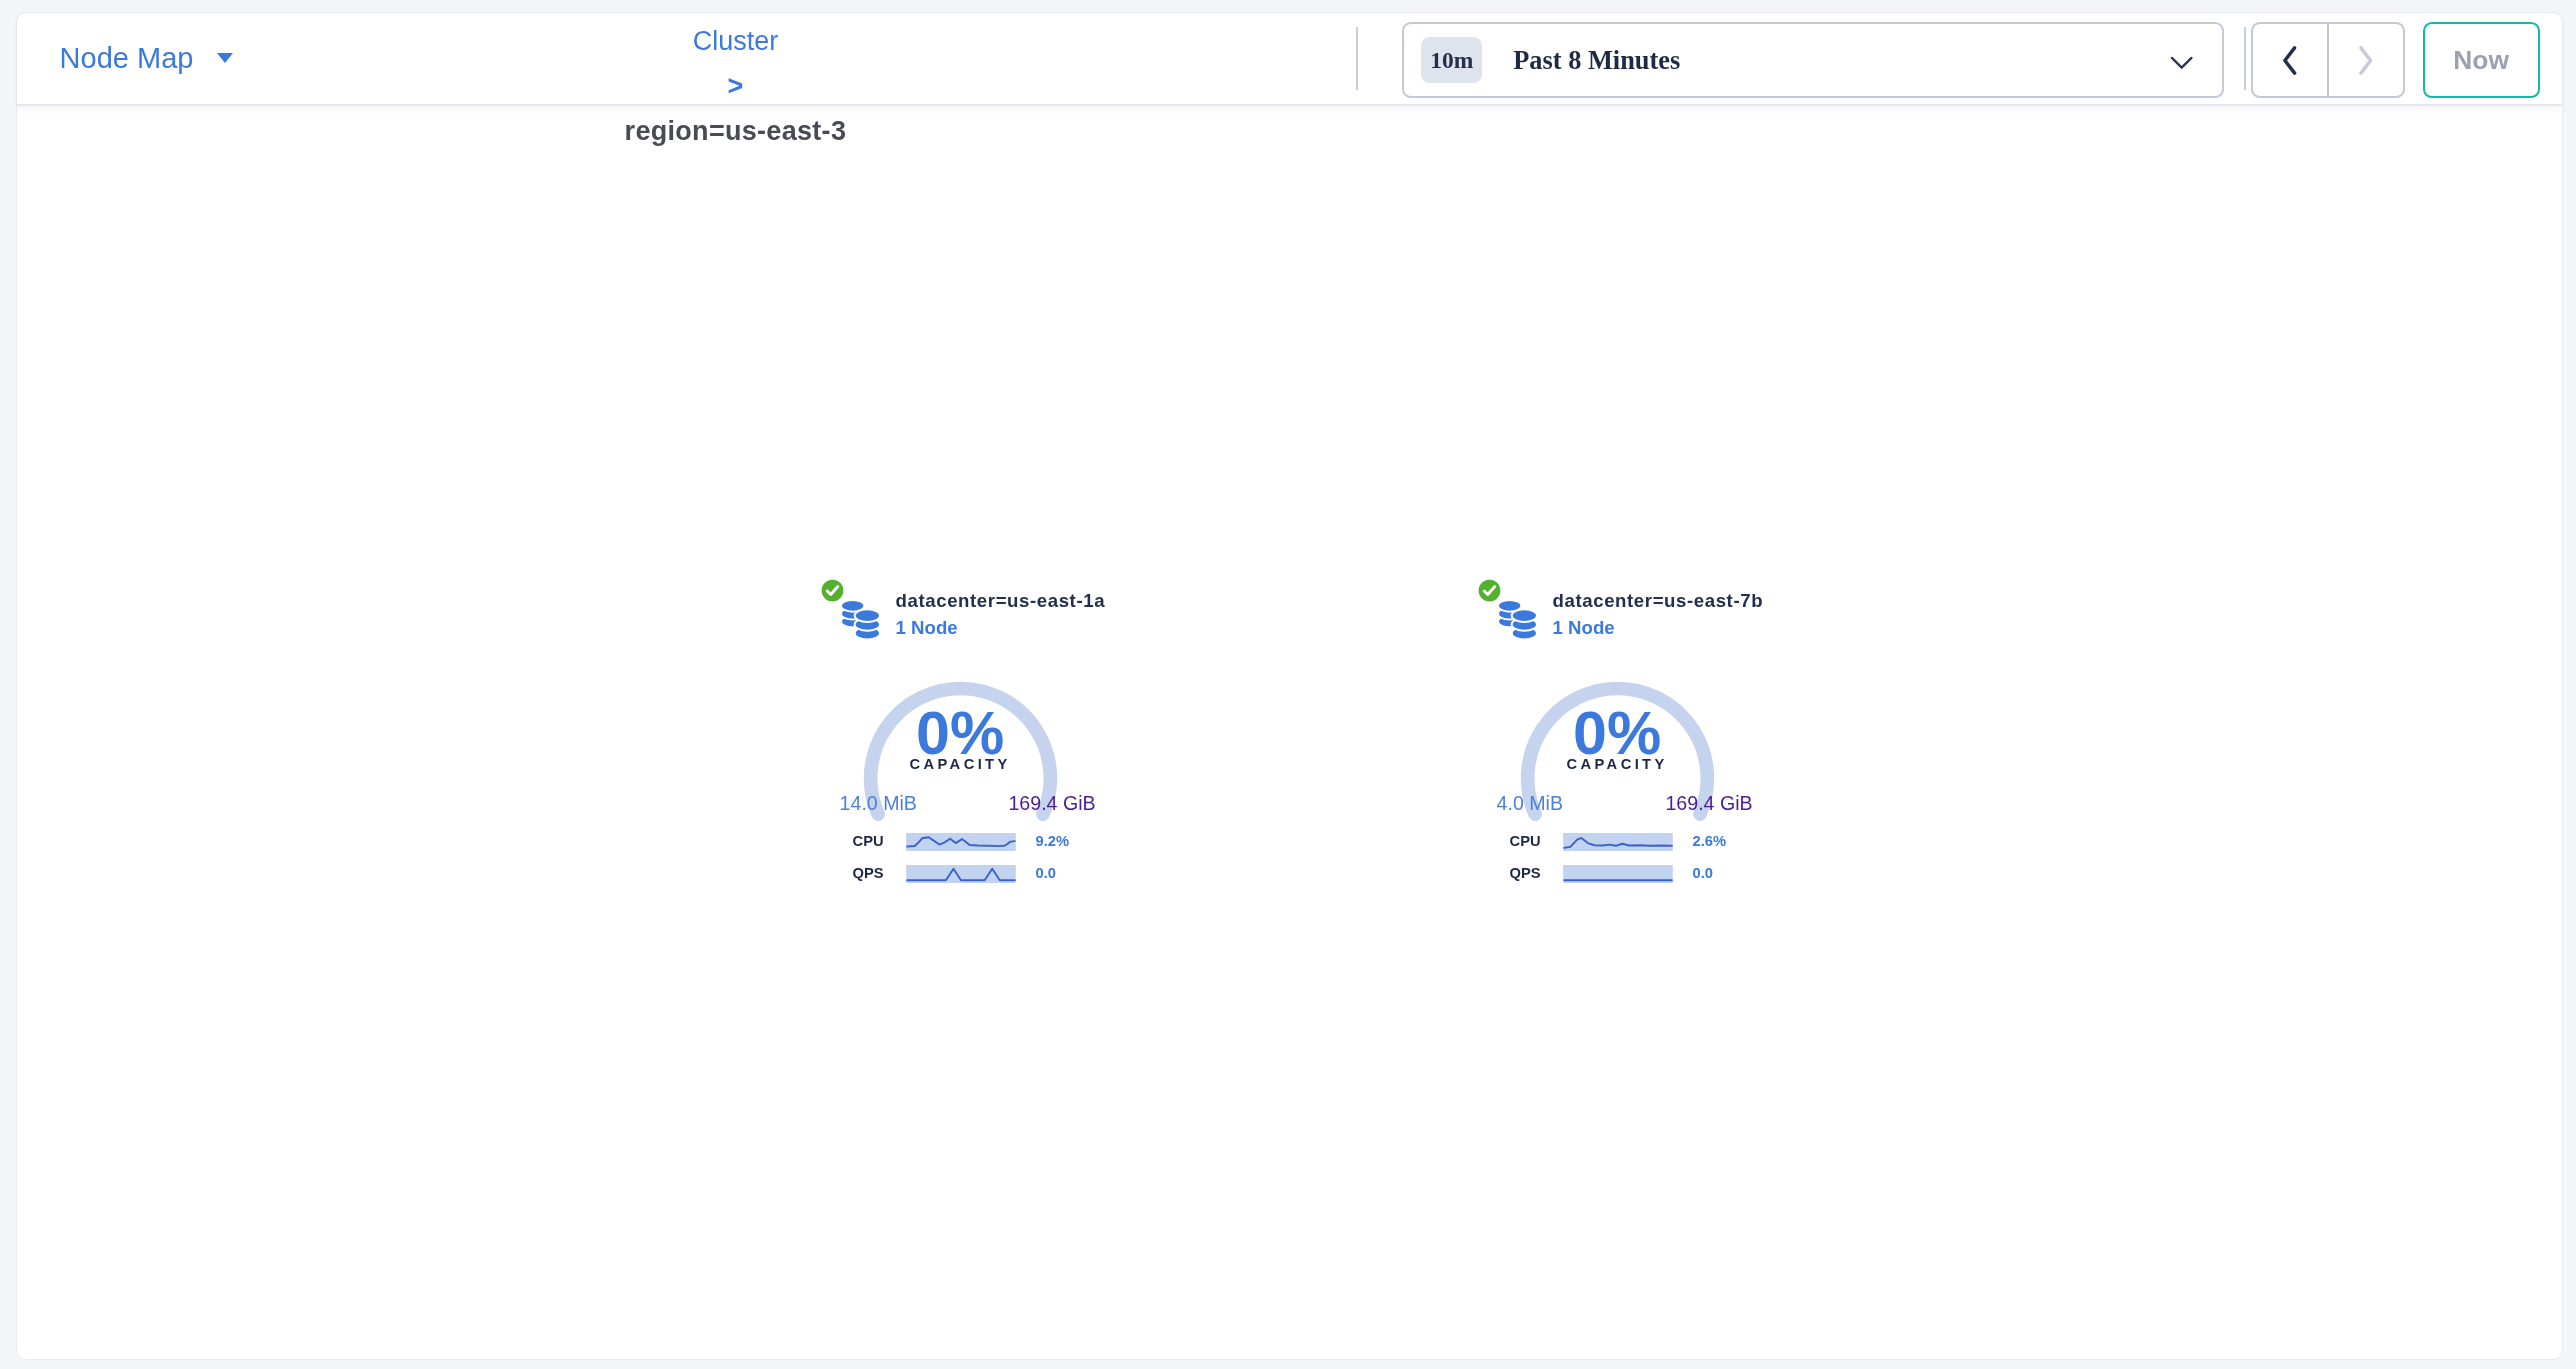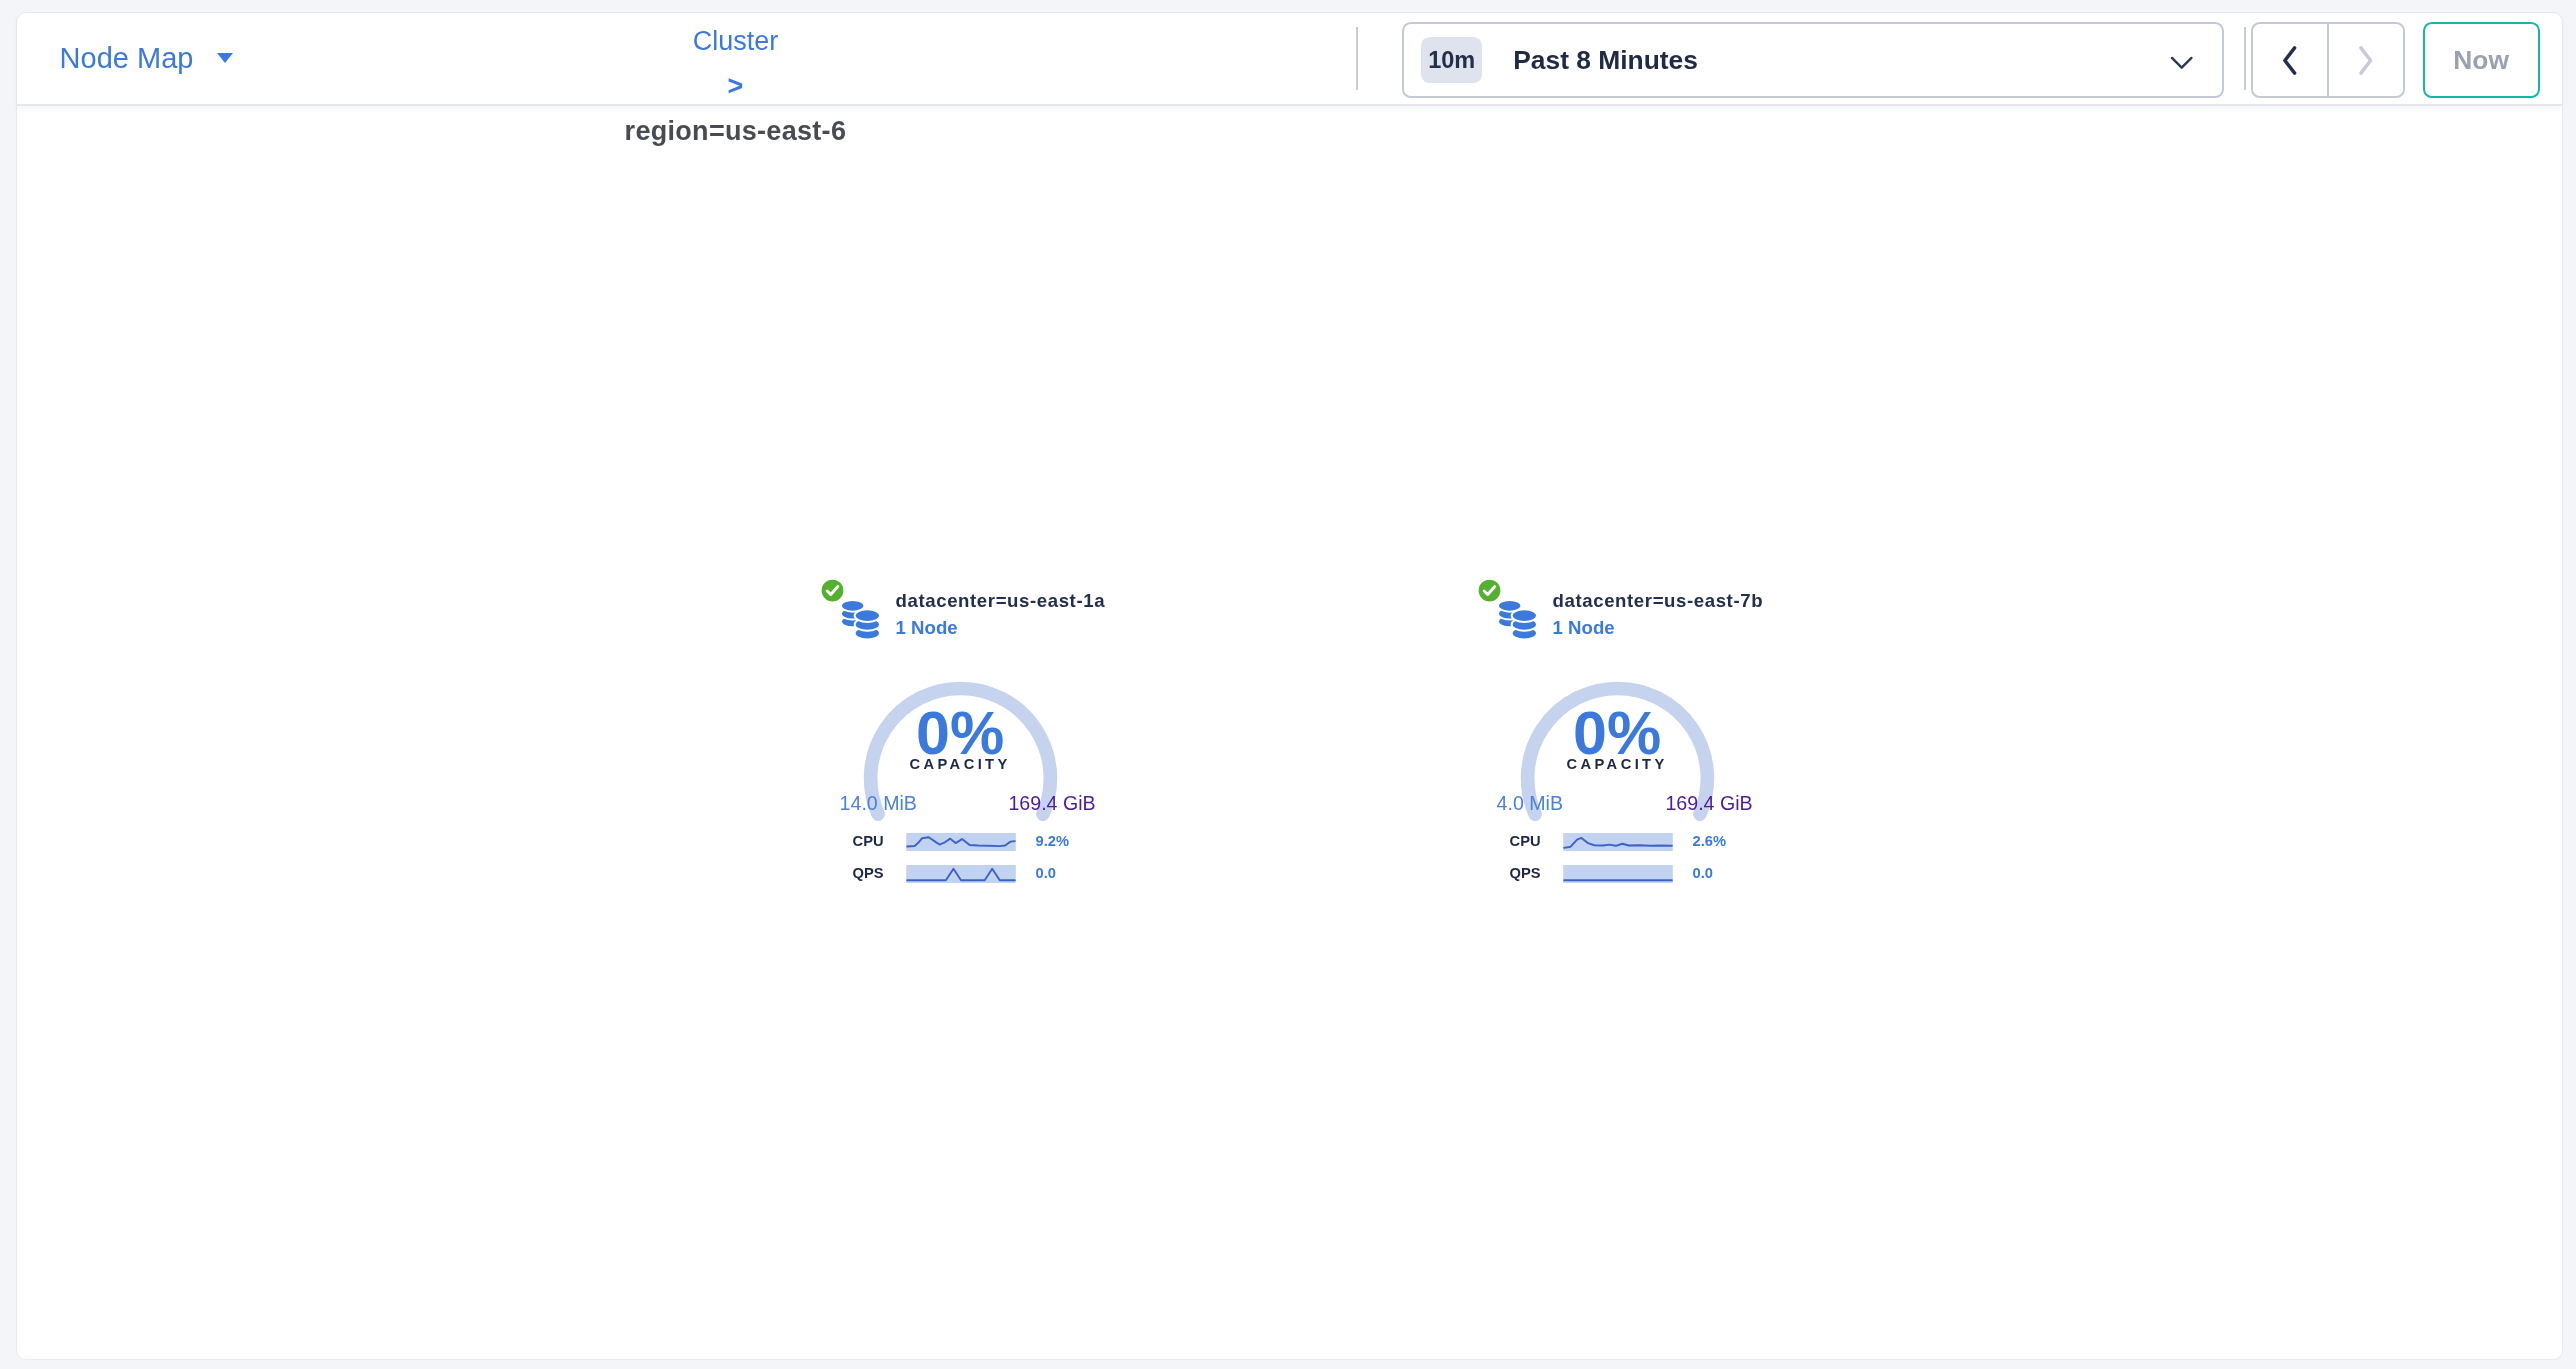--- a/index.html
+++ b/index.html
@@ -30,21 +30,21 @@
   .crumb-sep { font-size:27px; color:#3b79dd; font-weight:700; margin:0 2px; }
   .crumb-current { font-size:27px; color:#474c54; font-weight:600; letter-spacing:0.3px; }
 
   .hdivider { position:absolute; top:14.7px; height:63px; width:2px; background:#c9cdd8; }
   .hdivider-1 { left:1339px; }
   .hdivider-2 { left:2227px; }
 
   .time-box {
     position:absolute; left:1385px; top:9.8px; width:822px; height:76px;
     border:2px solid #c3c9d5; border-radius:8.8px; background:#fff;
-    display:flex; align-items:center; cursor:pointer;
+    display:flex; align-items:center; cursor:pointer;font-family:Liberation Serif, serif;
   }
   .time-badge {
     margin-left:17.6px; width:61px; height:46px; background:#dfe3ed; border-radius:8.8px;
     display:flex; align-items:center; justify-content:center;
     font-size:23.5px; font-weight:700; color:#242f49;
   }
   .time-label { margin-left:31px; font-size:26.4px; font-weight:600; color:#1f2a45; }
   .chevron-down { position:absolute; right:27px; top:31px; }
 
   .arrow-group {
@@ -115,21 +115,21 @@
       <span class="view-selector-label">Node Map</span>
       <span class="caret-down"></span>
     </div>
 
     <div class="breadcrumb">
       <svg class="pin-icon" viewBox="0 0 24 24">
         <path fill="#3b79dd" d="M12 2C8.13 2 5 5.13 5 9c0 5.25 7 13 7 13s7-7.75 7-13c0-3.87-3.13-7-7-7zm0 9.5c-1.38 0-2.5-1.12-2.5-2.5s1.12-2.5 2.5-2.5 2.5 1.12 2.5 2.5-1.12 2.5-2.5 2.5z"></path>
       </svg>
       <span class="crumb-link">Cluster</span>
       <span class="crumb-sep">&gt;</span>
-      <span class="crumb-current">region=us-east-6</span>
+      <span class="crumb-current">region=us-east-3</span>
     </div>
 
     <div class="hdivider hdivider-1"></div>
 
     <div class="time-box">
       <span class="time-badge">10m</span>
       <span class="time-label">Past 8 Minutes</span>
       <svg class="chevron-down" width="25.4" height="15.6" viewBox="0 0 26 16">
         <polyline points="3,3 13,13 23,3" fill="none" stroke="#2c3852" stroke-width="2.4" stroke-linecap="round" stroke-linejoin="round"></polyline>
       </svg>

